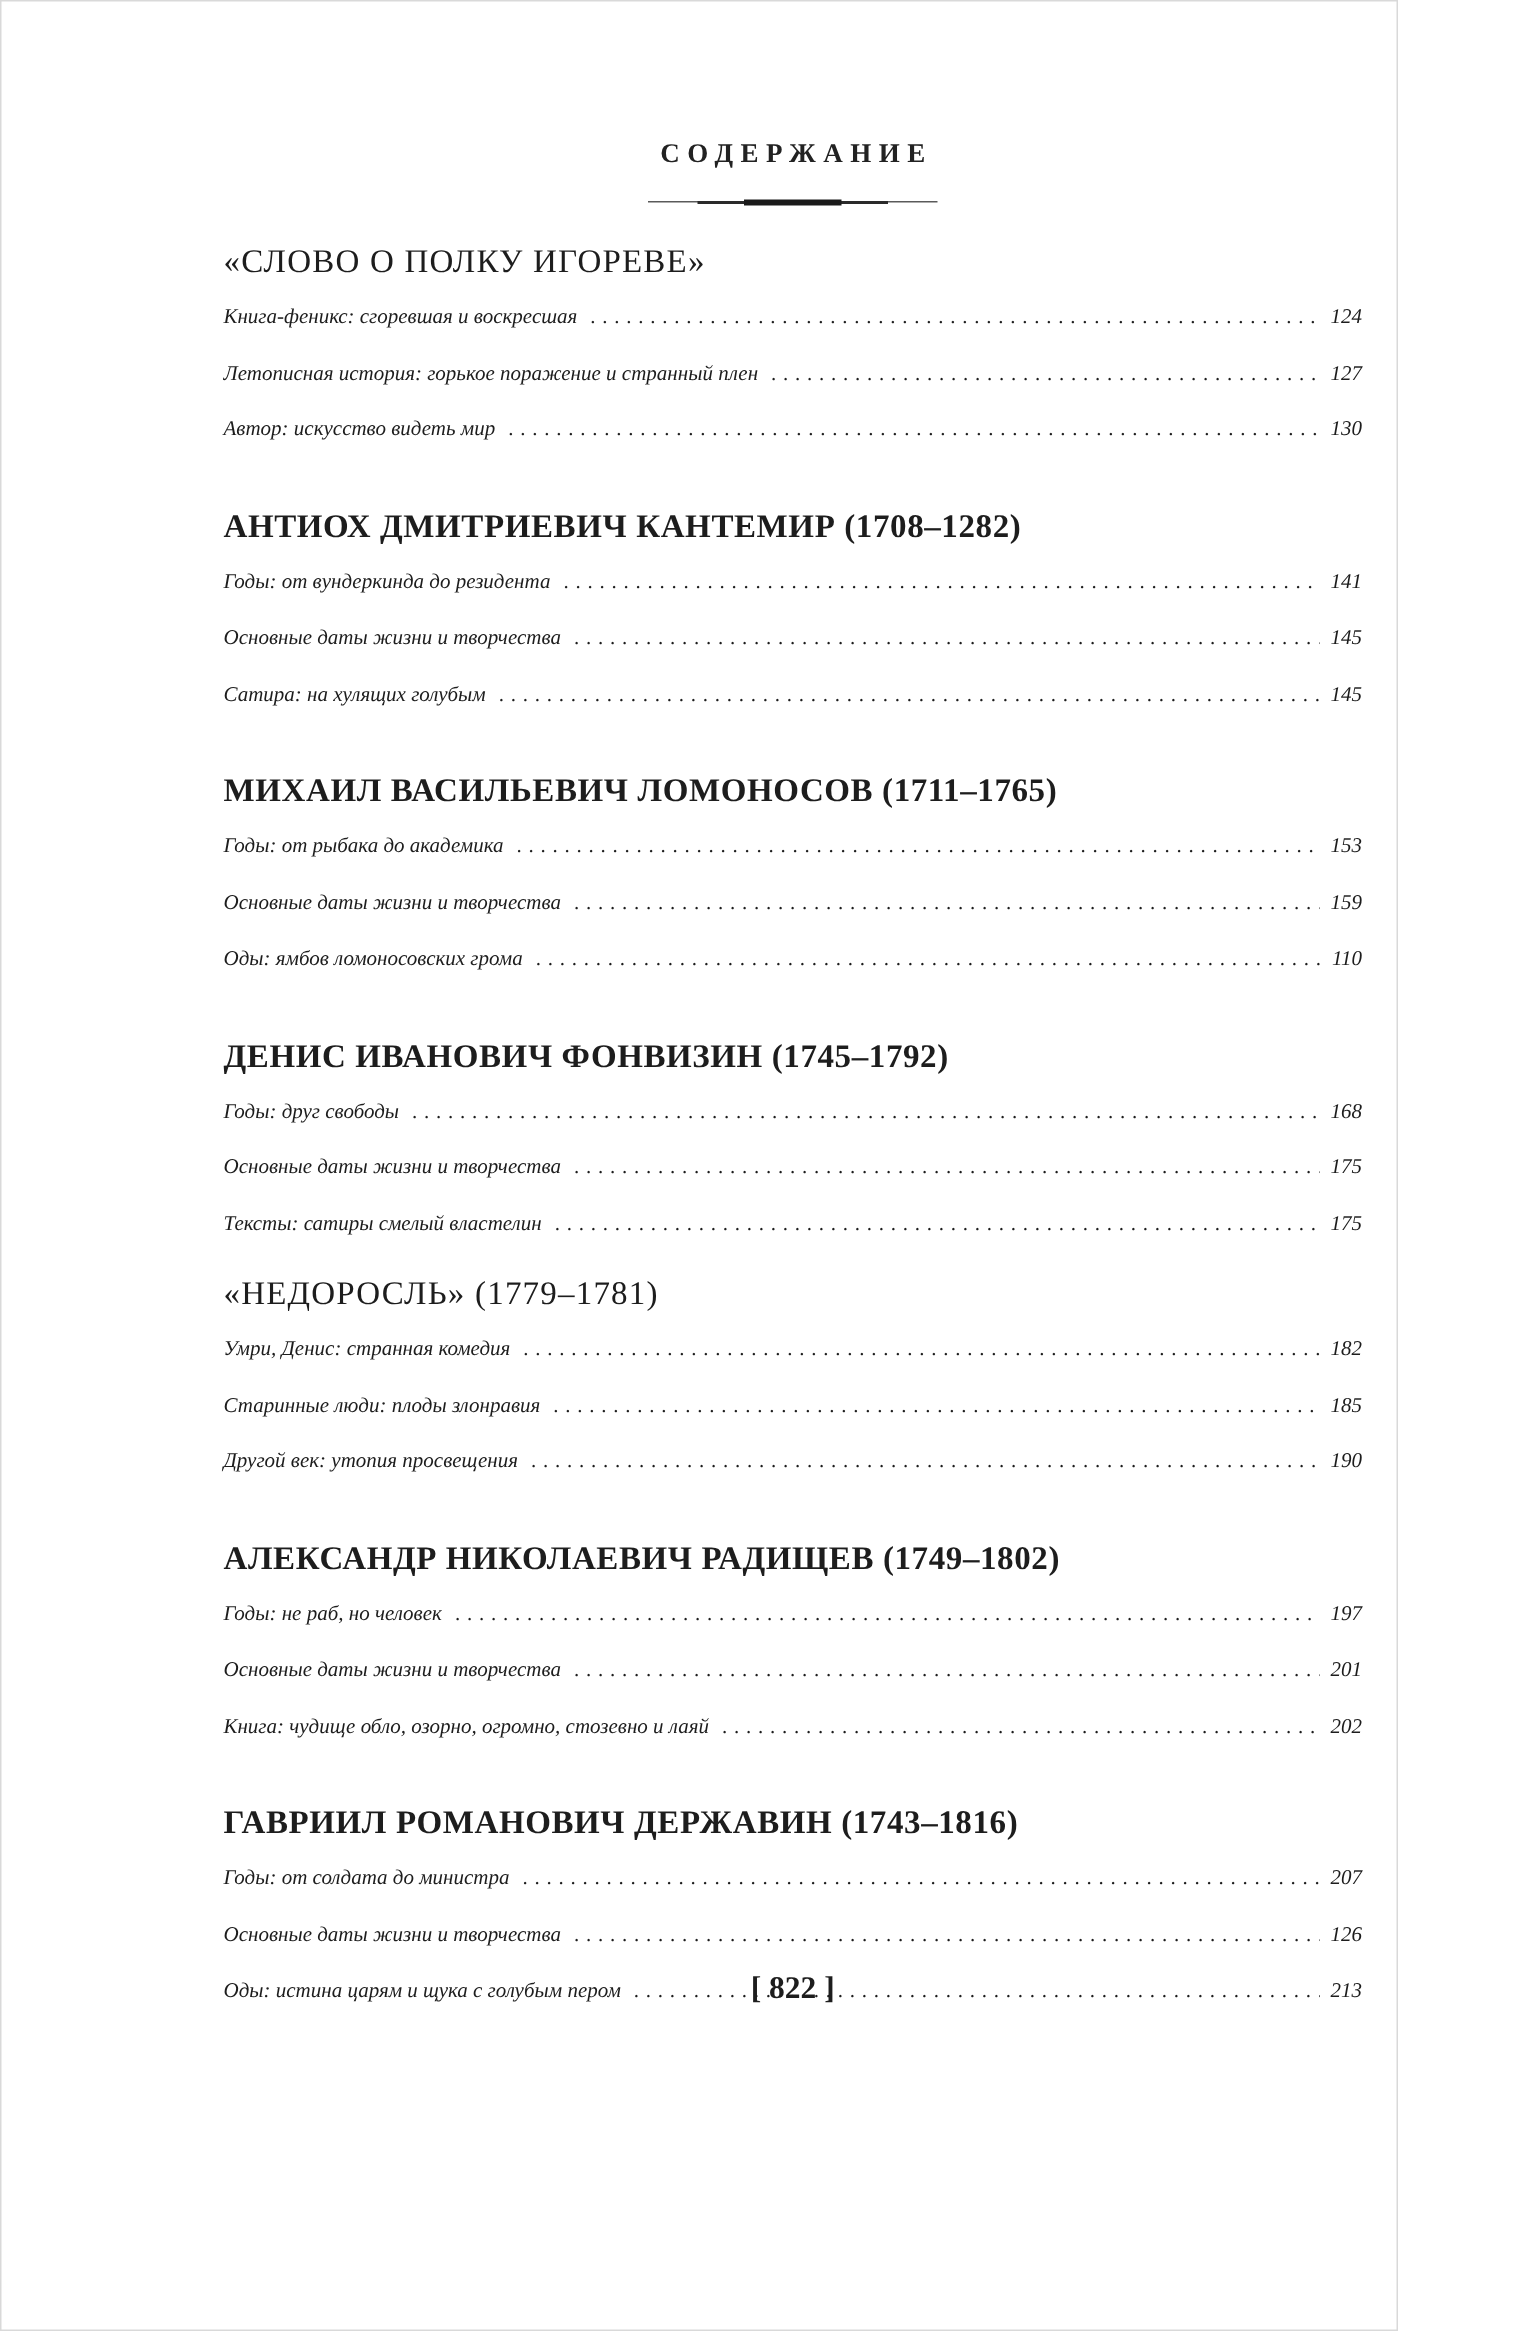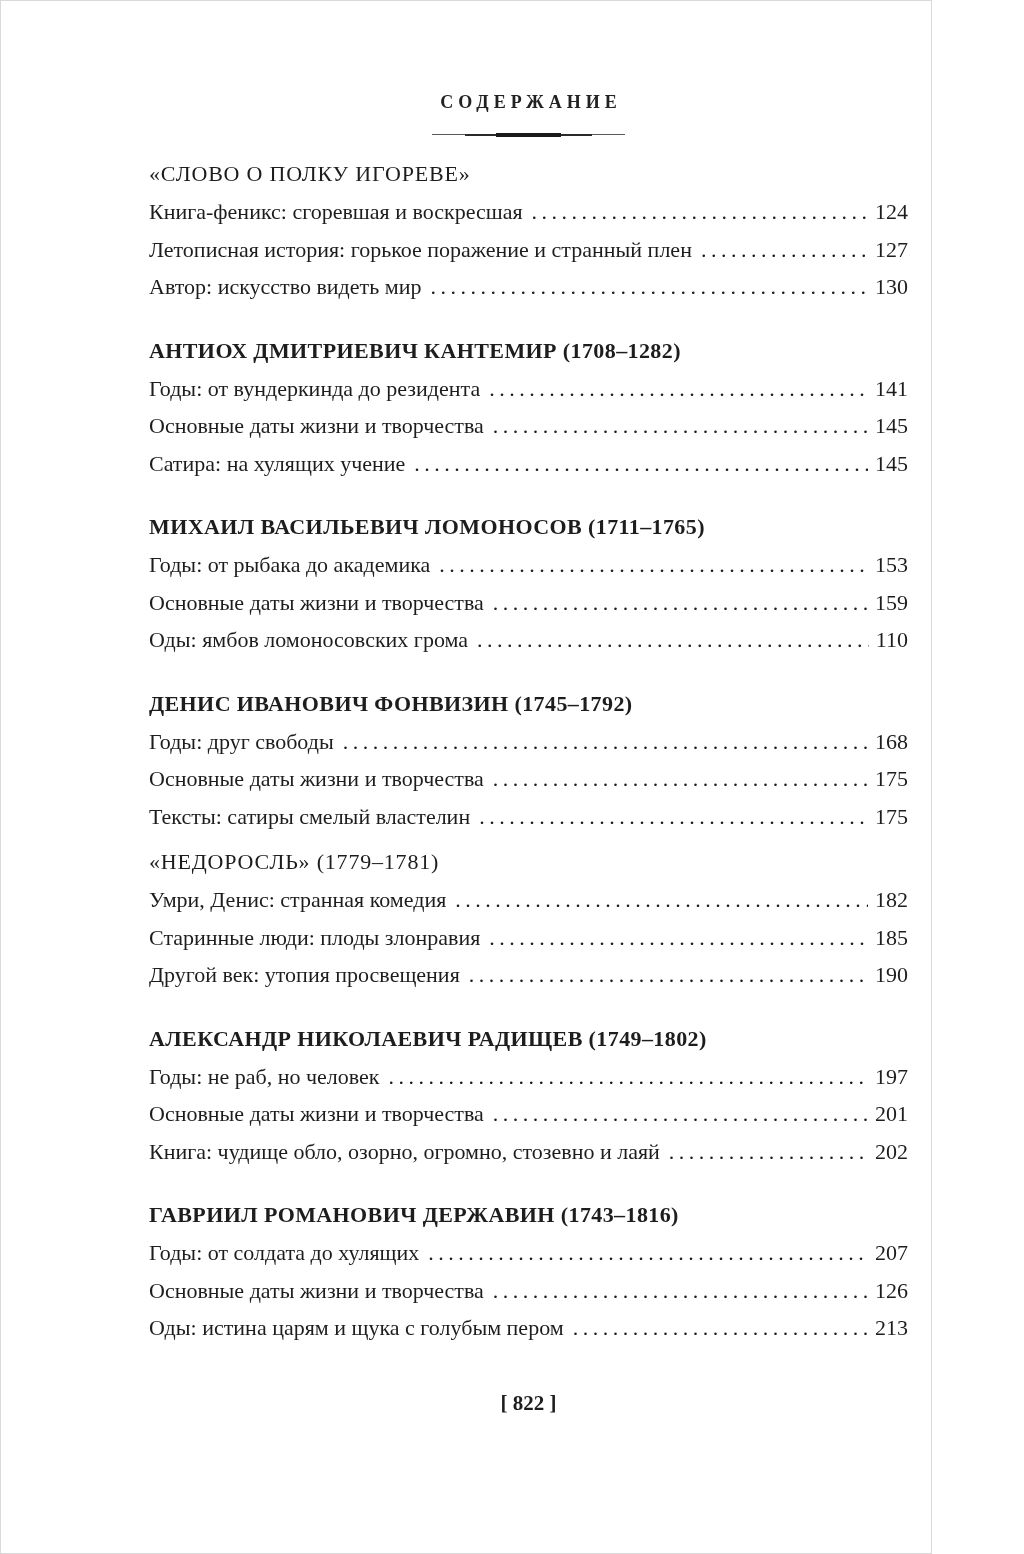--- a/index.html
+++ b/index.html
@@ -78,22 +78,23 @@
   }
   .toc-heading.first {
     margin-top: 18px;
   }
   .toc-heading.sub {
     margin-top: 8px;
   }
   .entry {
     display: flex;
     align-items: center;
-    font-size: 22px;
+    font-size: 14px;
     line-height: 37.5px;
+    font-style: italic;
   }
   .entry .t {
     white-space: nowrap;
   }
   .entry .dots {
     flex: 1;
     overflow: hidden;
     white-space: nowrap;
     margin: 0 7px 0 9px;
     letter-spacing: 4.5px;
@@ -102,21 +103,21 @@
   .entry .dots::before {
     content: "........................................................................................................................";
   }
   .entry .p {
     white-space: nowrap;
   }
   .footer {
     position: absolute;
     left: 149px;
     width: 759px;
-    top: 1390px;
+    top: 1312px;
     text-align: center;
     font-size: 21px;
     font-weight: bold;
     line-height: 26px;
     color: #1d1d1d;
   }
 </style>
 </head>
 <body>
 
@@ -150,21 +151,21 @@
           <span class="t">Годы: от вундеркинда до резидента</span>
           <span class="dots"></span>
           <span class="p">141</span>
         </div>
         <div class="entry">
           <span class="t">Основные даты жизни и творчества</span>
           <span class="dots"></span>
           <span class="p">145</span>
         </div>
         <div class="entry">
-          <span class="t">Сатира: на хулящих учение</span>
+          <span class="t">Сатира: на хулящих голубым</span>
           <span class="dots"></span>
           <span class="p">145</span>
         </div>
         <h2 class="toc-heading">МИХАИЛ ВАСИЛЬЕВИЧ ЛОМОНОСОВ (1711–1765)</h2>
         <div class="entry">
           <span class="t">Годы: от рыбака до академика</span>
           <span class="dots"></span>
           <span class="p">153</span>
         </div>
         <div class="entry">
@@ -220,21 +221,21 @@
           <span class="dots"></span>
           <span class="p">201</span>
         </div>
         <div class="entry">
           <span class="t">Книга: чудище обло, озорно, огромно, стозевно и лаяй</span>
           <span class="dots"></span>
           <span class="p">202</span>
         </div>
         <h2 class="toc-heading">ГАВРИИЛ РОМАНОВИЧ ДЕРЖАВИН (1743–1816)</h2>
         <div class="entry">
-          <span class="t">Годы: от солдата до хулящих</span>
+          <span class="t">Годы: от солдата до министра</span>
           <span class="dots"></span>
           <span class="p">207</span>
         </div>
         <div class="entry">
           <span class="t">Основные даты жизни и творчества</span>
           <span class="dots"></span>
           <span class="p">126</span>
         </div>
         <div class="entry">
           <span class="t">Оды: истина царям и щука с голубым пером</span>

